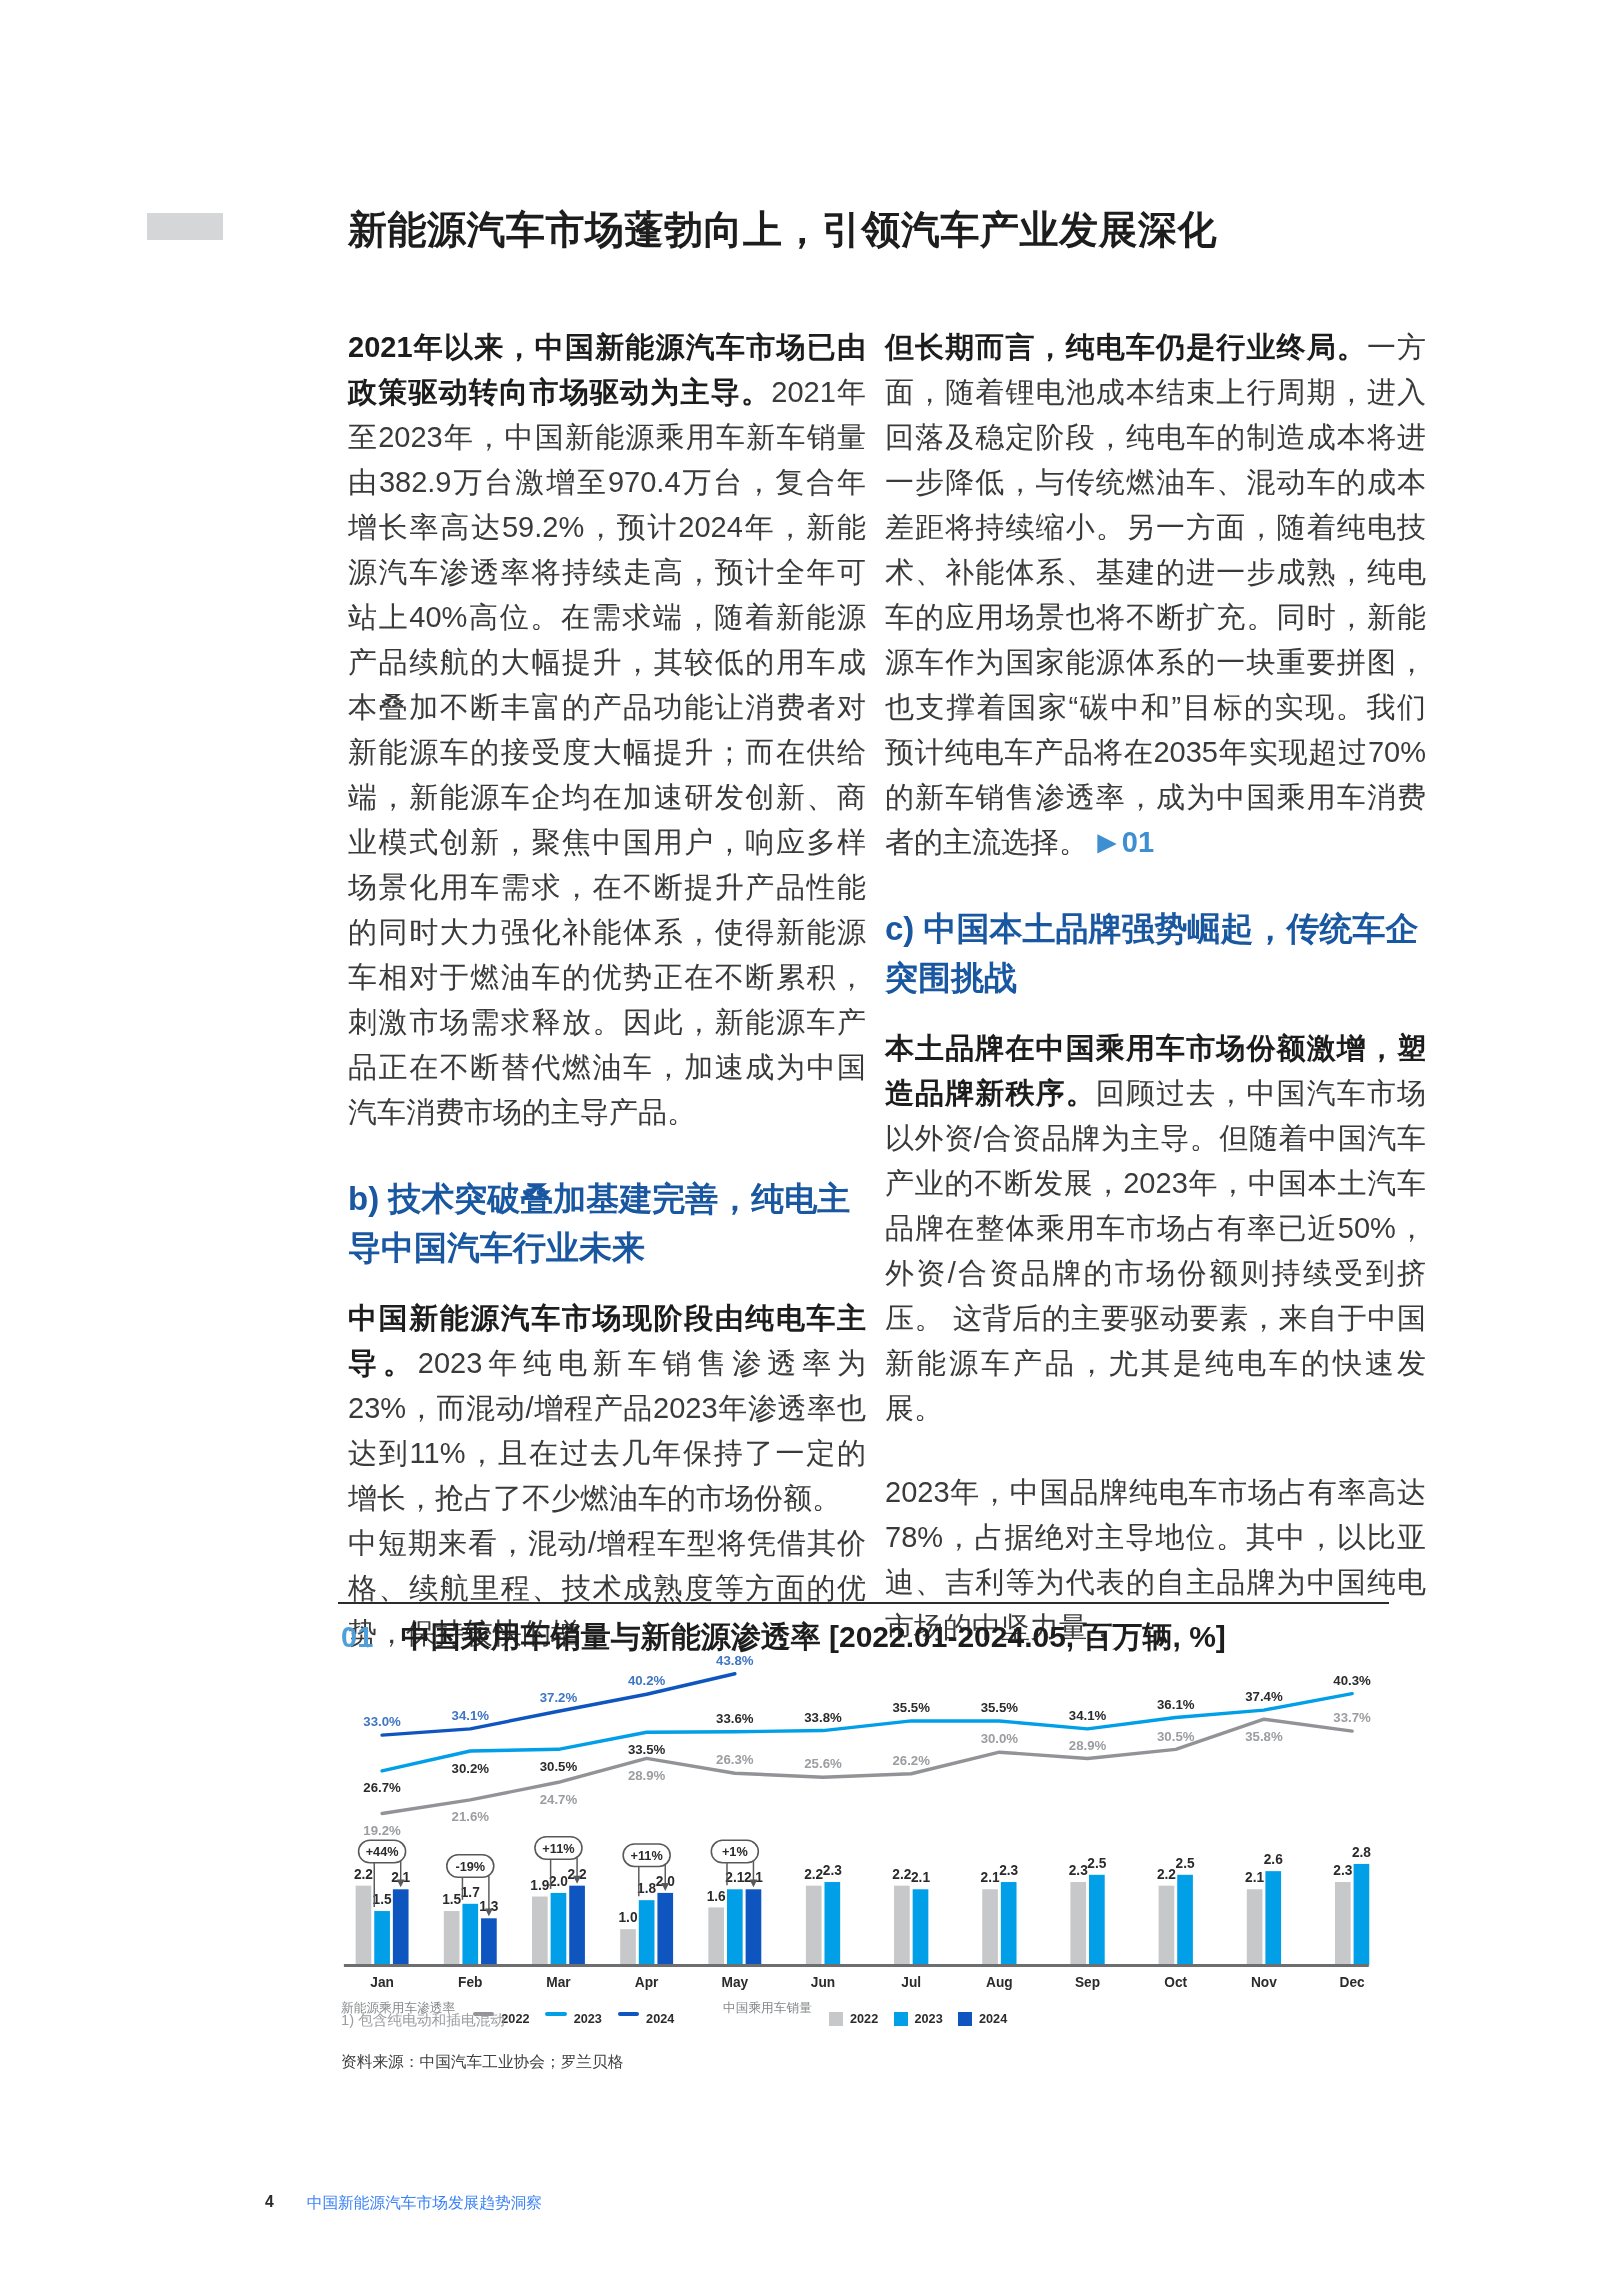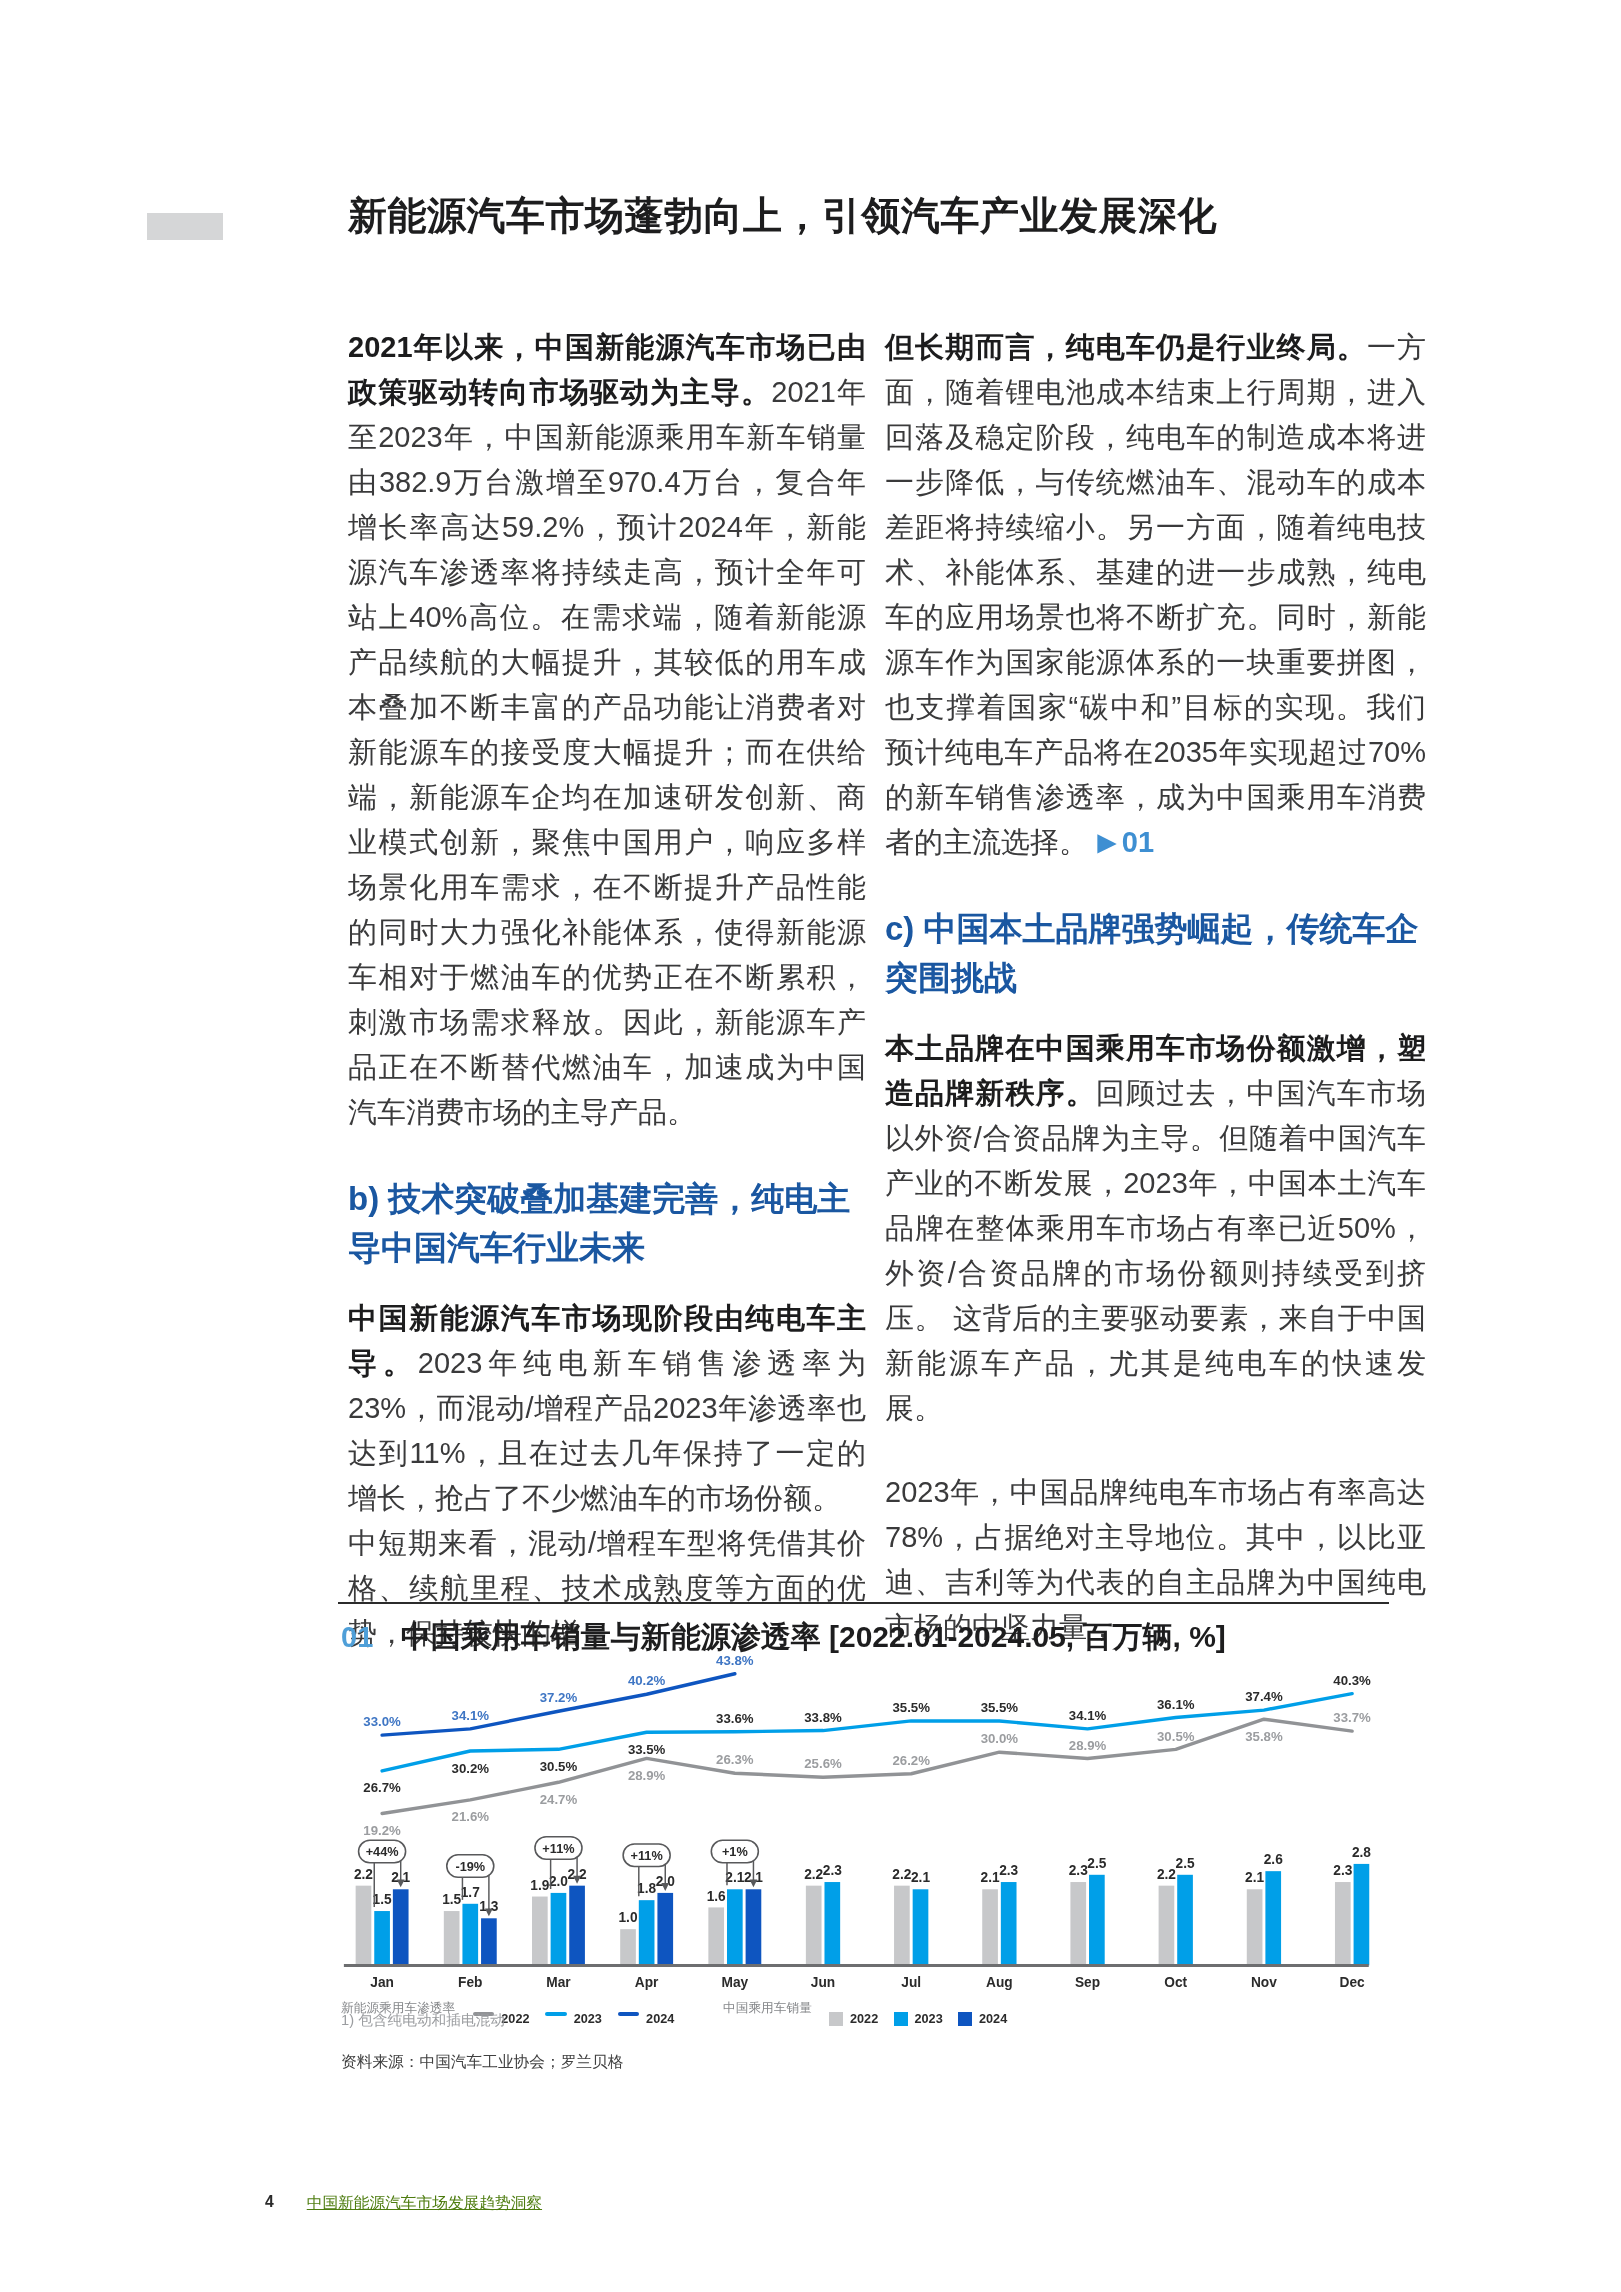--- a/index.html
+++ b/index.html
@@ -1,21 +1,21 @@
 <!DOCTYPE html>
 <html><head>
 <meta charset="utf-8">
 <style>
   html,body{margin:0;padding:0;background:#ffffff;}
   .page{position:relative;width:1621px;height:2293px;background:#ffffff;
         font-family:"Liberation Sans",sans-serif;overflow:hidden;}
 
   
   .deco-bar{position:absolute;left:147px;top:213px;width:76px;height:26.5px;background:#d5d6d7;}
-  .page-title{position:absolute;left:348px;top:189px;font-size:39px;font-weight:700;
+  .page-title{position:absolute;left:348px;top:203px;font-size:39px;font-weight:700;
               color:#1d1d1e;letter-spacing:0.5px;}
 
   
   .col{position:absolute;top:325px;font-size:29px;line-height:45px;color:#3a3a3b;
        text-align:justify;}
   .col-left{left:348px;width:518px;}
   .col-right{left:885px;width:541px;}
   .sec-heading{font-size:33px;line-height:49px;color:#1a57a1;font-weight:700;
                margin:0 0 23.5px 0;text-align:left;}
   .col p{margin:0 0 39px 0;}
@@ -41,21 +41,21 @@
   .lg-item{display:flex;margin-right:15.7px;font-weight:700;margin-top:22px;}
   .dash{display:inline-block;width:21.6px;height:3.9px;border-radius:2px;margin-right:6.9px;}
   .chip{display:inline-block;width:13.7px;height:13.7px;margin-right:6.9px;}
 
   .footnote{position:absolute;left:341px;top:2011px;font-size:14.7px;color:#9b9da0;}
   .source{position:absolute;left:341px;top:2052px;font-size:15.7px;color:#404040;}
 
   
   .footer{position:absolute;left:265px;top:2193px;display:flex;gap:33px;font-size:15.7px;}
   .footer .num{font-weight:700;color:#2b2b2b;}
-  .footer .txt{color:#4d7c0f;text-decoration:underline;}
+  .footer .txt{color:#3b82f6;}
 </style>
 </head>
 <body>
 
 <div class="page">
 
   <div class="deco-bar"></div>
   <div class="page-title">新能源汽车市场蓬勃向上，引领汽车产业发展深化</div>
 
   <div class="col col-left">

